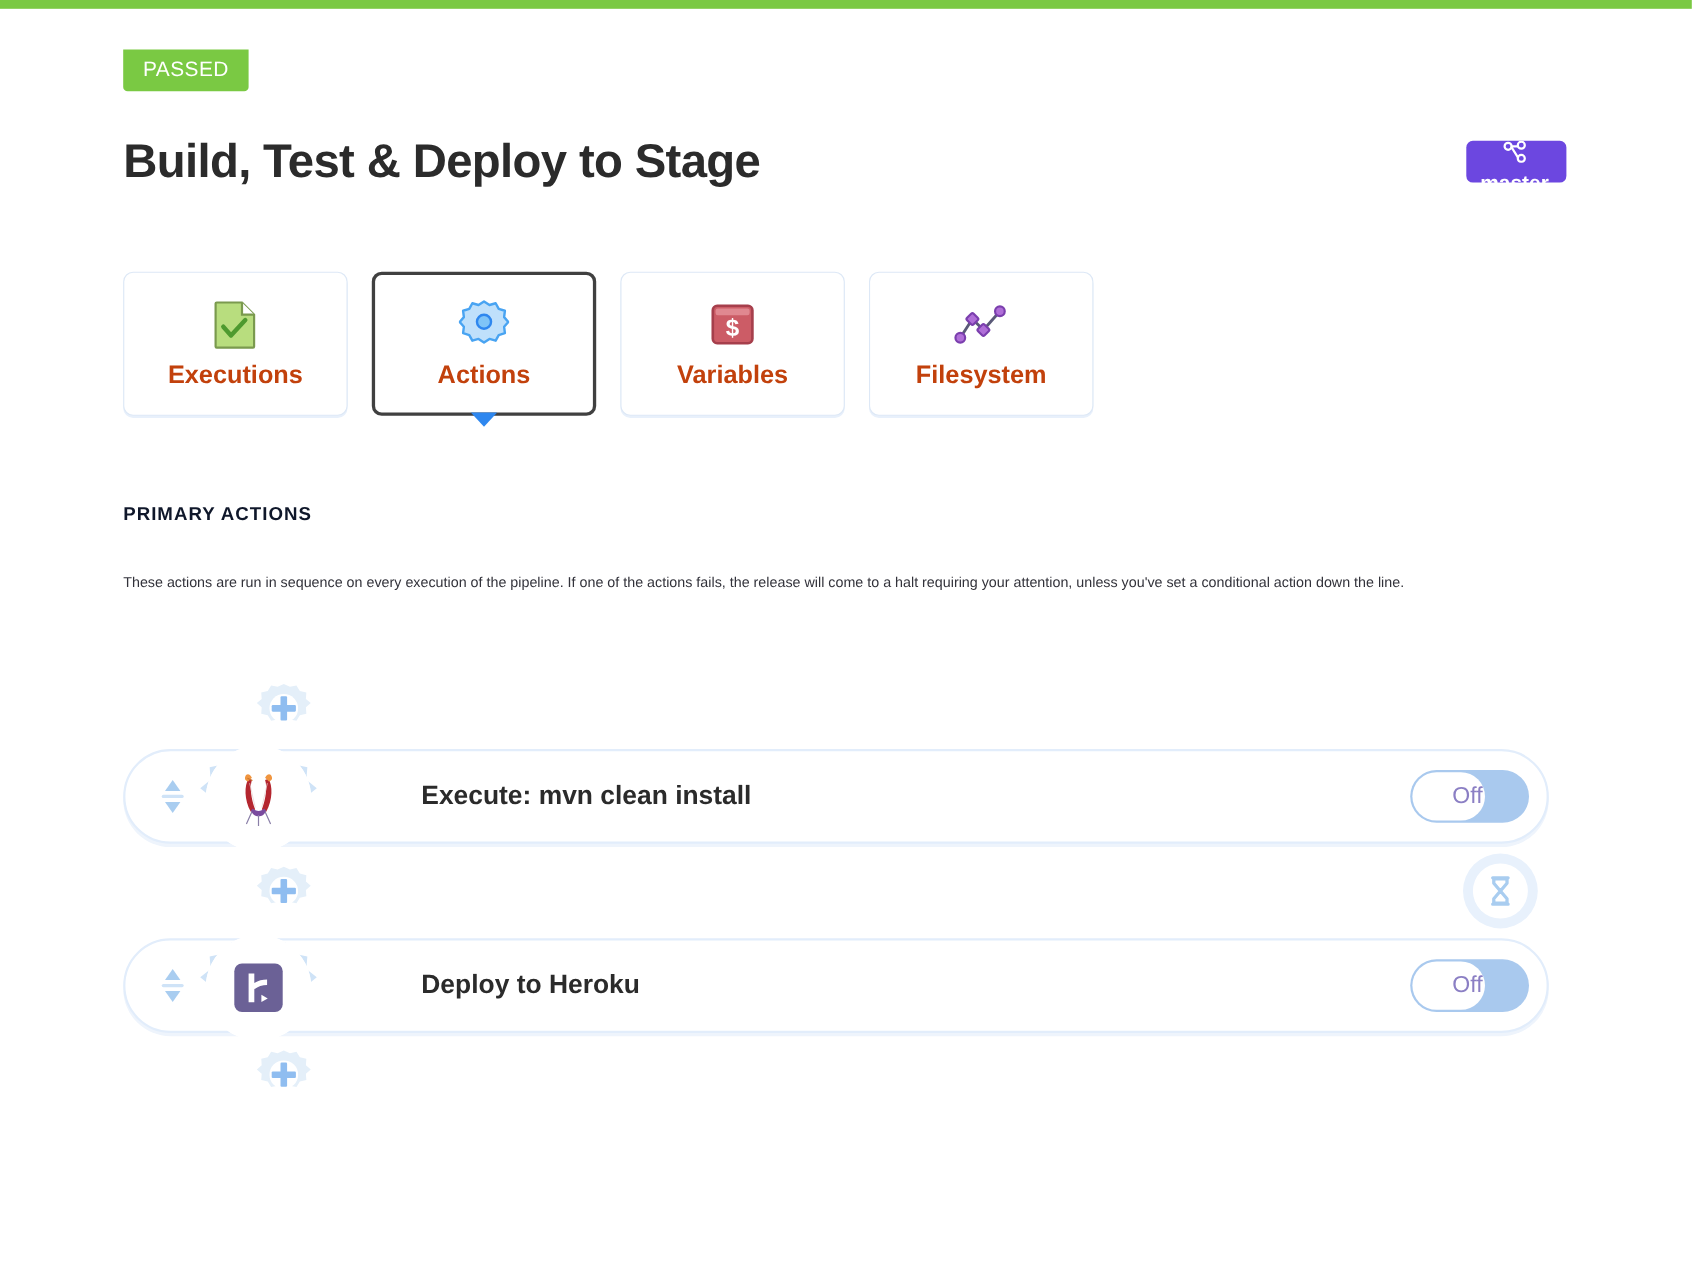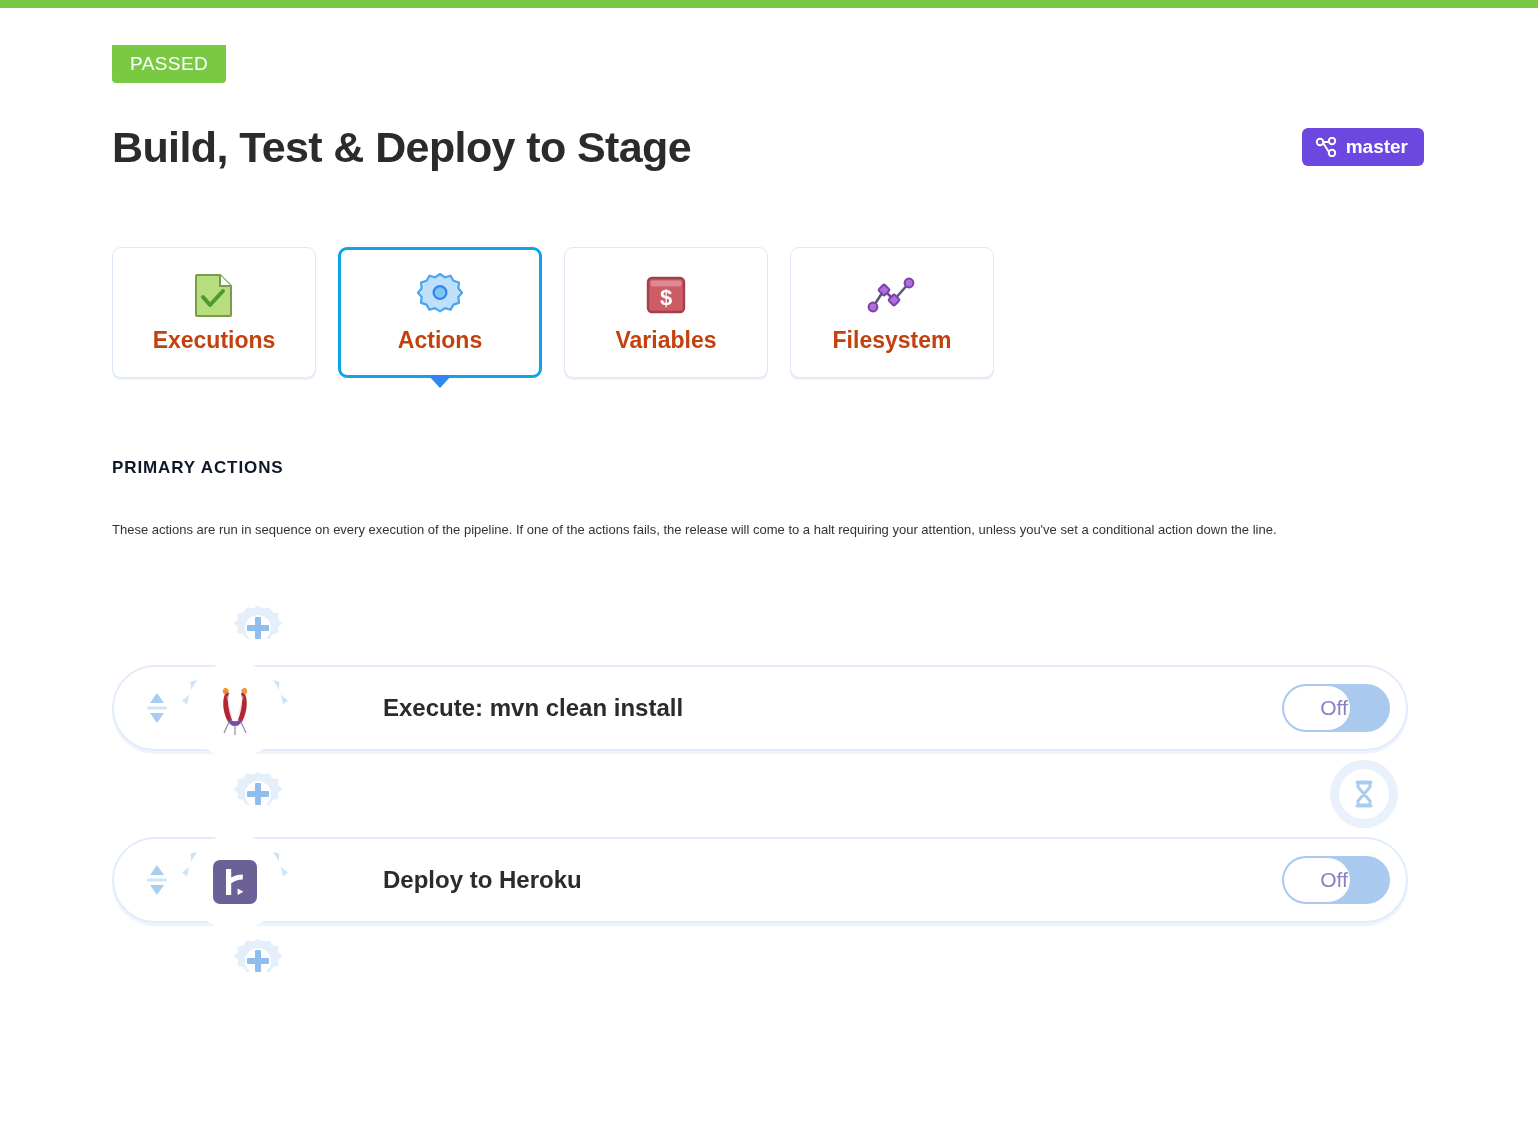--- a/index.html
+++ b/index.html
@@ -60,20 +60,21 @@
     display: flex;
     align-items: center;
     gap: 9px;
     background: #6c47e0;
     color: #ffffff;
     height: 38px;
     padding: 0 16px 0 13px;
     border-radius: 6px;
     font-size: 19px;
     font-weight: bold;
+    flex-direction: column;
   }
   .branch-badge svg { display: block; }
 
   
   .tabs {
     position: absolute;
     top: 247px;
     left: 112px;
     width: 1312px;
     display: flex;
@@ -99,21 +100,21 @@
     align-items: center;
     justify-content: center;
     margin-bottom: 9px;
   }
   .tab-label {
     font-size: 23px;
     font-weight: bold;
     color: #c2410c;
   }
   .tab.active {
-    border: 3px solid #0ea5e9;
+    border: 3px solid #404040;
     box-shadow: none;
   }
   .tab.active::after {
     content: "";
     position: absolute;
     bottom: -13px;
     left: 50%;
     transform: translateX(-50%);
     width: 0; height: 0;
     border-left: 12px solid transparent;
@@ -137,21 +138,21 @@
     left: 112px;
     width: 1270px;
     font-size: 13px;
     line-height: 35px;
     color: #32323a;
   }
 
   
   .actions-area {
     position: absolute;
-    top: 600px;
+    top: 616px;
     left: 112px;
     width: 1312px;
   }
 
   .add-gear {
     position: relative;
     width: 56px;
     height: 56px;
     margin-left: 118px;
     display: flex;

